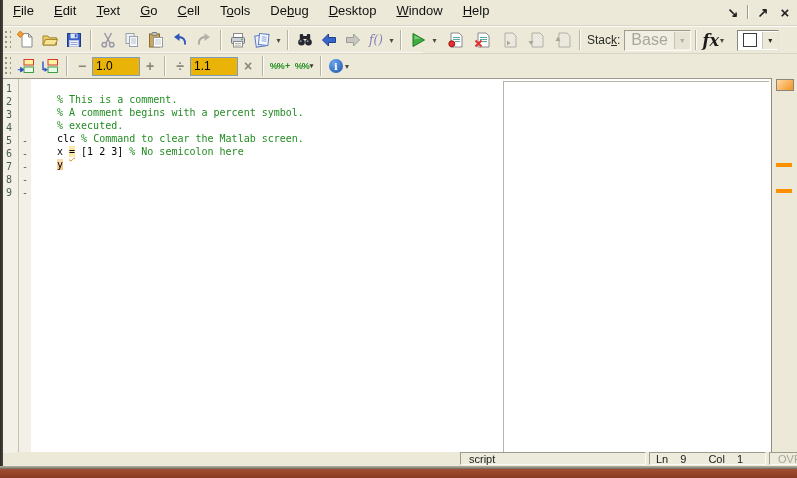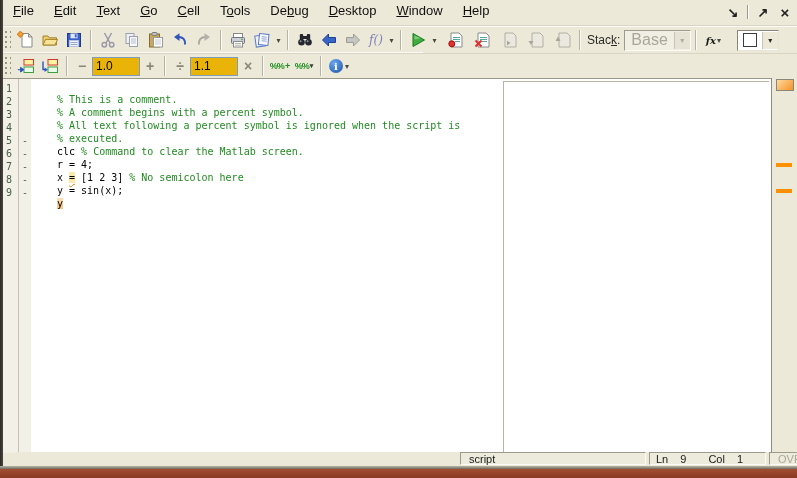--- a/index.html
+++ b/index.html
@@ -32,21 +32,21 @@
   .tb-btn svg{display:block;}
   .dd{width:9px;font-size:8px;color:#4a4a44;text-align:center;cursor:default;}
   .lbl{font-size:12px;color:#2a2a26;margin:0 4px 0 2px;text-align:right;}
   .lbl u{text-decoration:underline;}
   .combo{height:19px;display:flex;align-items:center;background:#f1efe3;border:1px solid;border-color:#9f9b8c #fbfaf5 #fbfaf5 #9f9b8c;}
   .combo .val{font-size:16px;color:#aaa69a;padding:0 6px;min-width:32px;}
   .combo .arr{width:15px;height:17px;border-left:1px solid #c9c5b6;display:flex;align-items:center;justify-content:center;font-size:8px;color:#b0ac9e;background:#e6e3d4;}
   .combo.color-combo{background:#fff;border-color:#8a8678 #e8e5d8 #e8e5d8 #8a8678;}
   .color-combo .sw{width:12px;height:12px;background:#fff;border:1px solid #3c3c3c;margin:0 5px;}
   .color-combo .arr{color:#2a2a26;background:#ece9d8;}
-  .fx-insert{font-family:"DejaVu Serif",serif;font-style:italic;font-weight:bold;font-size:10px;color:#1a1a1a;}
+  .fx-insert{font-family:"DejaVu Serif",serif;font-style:italic;font-weight:bold;font-size:16px;color:#1a1a1a;}
   .txt-op{font-size:14px;color:#8b8778;width:20px;text-align:center;font-weight:bold;cursor:default;}
   .cell-field{width:40px;height:17px;border:1px solid #7f9db9;background:#eab308;font-size:12px;font-family:"Liberation Sans",sans-serif;padding:0 3px;}
   .pct{font-size:9px;font-weight:bold;color:#1f8f1f;letter-spacing:-1px;}
   .badge{font-size:9px;font-weight:bold;color:#1f8f1f;margin-left:1px;}
   .badge.arrow{color:#3c3c36;font-size:7px;}
   .info-circle{width:14px;height:14px;border-radius:50%;background:radial-gradient(circle at 5px 4px,#6aa6ee,#1c53a8);color:#fff;
     font-size:10px;font-weight:bold;font-family:"DejaVu Serif",serif;display:flex;align-items:center;justify-content:center;}
   
   .editor{position:absolute;left:3px;top:78px;width:768px;height:374px;background:#fff;border-top:1px solid #9c988a;}
   .gutter{position:absolute;left:0;top:0;width:28px;height:100%;background:#f3f0e7;padding-top:3px;box-sizing:border-box;}
@@ -343,26 +343,23 @@
           <div class="g-row"><span class="ln-num">6</span><span class="ln-dash">-</span></div>
           <div class="g-row"><span class="ln-num">7</span><span class="ln-dash">-</span></div>
           <div class="g-row"><span class="ln-num">8</span><span class="ln-dash">-</span></div>
           <div class="g-row"><span class="ln-num">9</span><span class="ln-dash">-</span></div>
         </div>
     </div>
     <div class="code-pane">
       <div>
           <div class="code-row"><span class="seg-comment">% This is a comment.</span></div>
           <div class="code-row"><span class="seg-comment">% A comment begins with a percent symbol.</span></div>
-          <div class="code-row"><span class="seg-comment">% All text following a percent symbol is ignored when the script is</span></div>
           <div class="code-row"><span class="seg-comment">% executed.</span></div>
           <div class="code-row"><span class="seg-code">clc </span><span class="seg-comment">% Command to clear the Matlab screen.</span></div>
-          <div class="code-row"><span class="seg-code">r = 4;</span></div>
           <div class="code-row"><span class="seg-code">x </span><span class="seg-warning">=</span><span class="seg-code"> [1 2 3] </span><span class="seg-comment">% No semicolon here</span></div>
-          <div class="code-row"><span class="seg-code">y = sin(x);</span></div>
           <div class="code-row"><span class="seg-warning-highlight">y</span></div>
         </div>
     </div>
     <div class="split-v"></div>
     <div class="split-h"></div>
   </div>
 
   <div class="lint-strip">
     <div class="lint-indicator"></div>
     <div>

